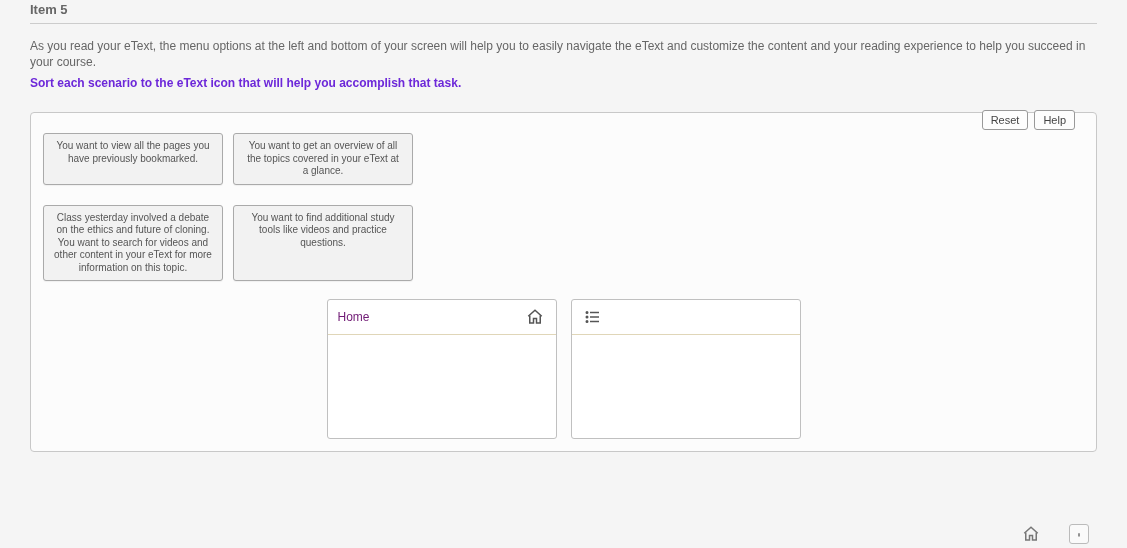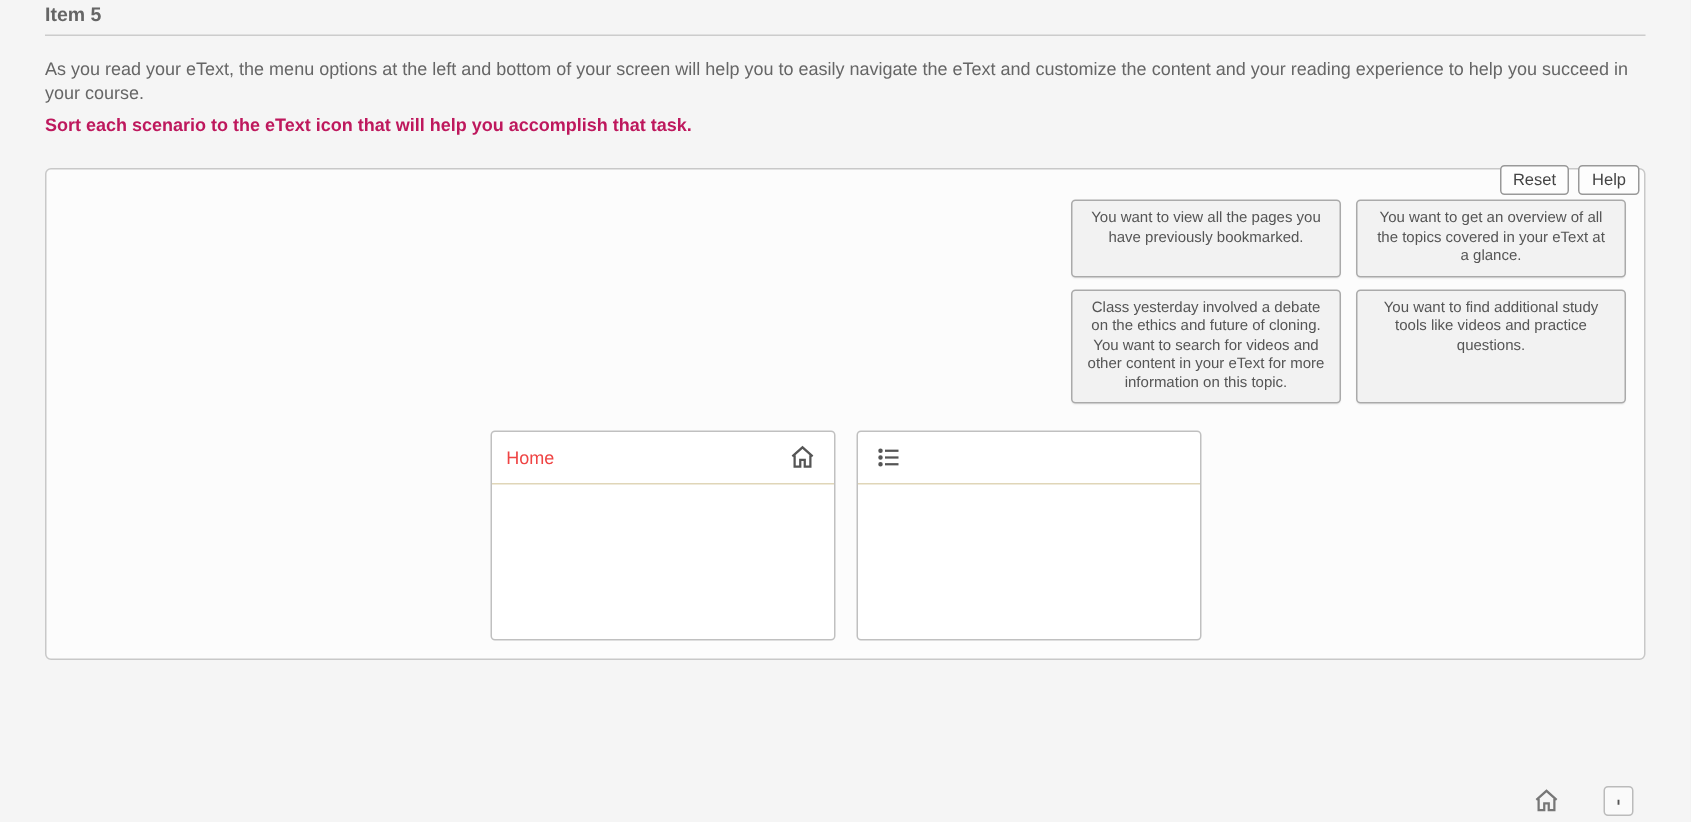--- a/index.html
+++ b/index.html
@@ -27,29 +27,29 @@
   }
   .intro {
     font-size: 12px;
     color: #666;
     line-height: 1.35;
     margin-bottom: 6px;
   }
   .instruction {
     font-size: 12px;
     font-weight: bold;
-    color: #be185d;
+    color: #6d28d9;
     margin-bottom: 8px;
   }
   .activity-wrap {
     position: relative;
   }
   .top-buttons {
     position: absolute;
-    right: 4px;
+    right: 22px;
     top: -2px;
     display: flex;
     gap: 6px;
     z-index: 5;
   }
   .top-buttons button {
     font-size: 11px;
     padding: 3px 8px;
     border: 1px solid #999;
     background: #fdfdfd;
@@ -60,22 +60,22 @@
   .activity {
     border: 1px solid #c8c8c8;
     background: #fcfcfc;
     border-radius: 4px;
     padding: 12px;
     margin-top: 22px;
   }
   .cards-area {
     display: flex;
     flex-direction: column;
-    align-items: flex-end;
-    gap: 8px;
+    align-items: flex-start;
+    gap: 20px;
     margin-bottom: 14px;
     padding: 8px 0 4px 0;
   }
   .card-row {
     display: flex;
     gap: 10px;
     justify-content: center;
     flex-wrap: wrap;
   }
   .card {
@@ -105,21 +105,21 @@
     display: flex;
     flex-direction: column;
   }
   .drop-header {
     display: flex;
     align-items: center;
     justify-content: space-between;
     padding: 6px 10px;
     border-bottom: 1px solid #e0d6b8;
     font-size: 12px;
-    color: #ef4444;
+    color: #701a75;
   }
   .drop-header .label { flex: 1; }
   .drop-icon {
     width: 22px;
     height: 22px;
     display: flex;
     align-items: center;
     justify-content: center;
     color: #555;
   }

